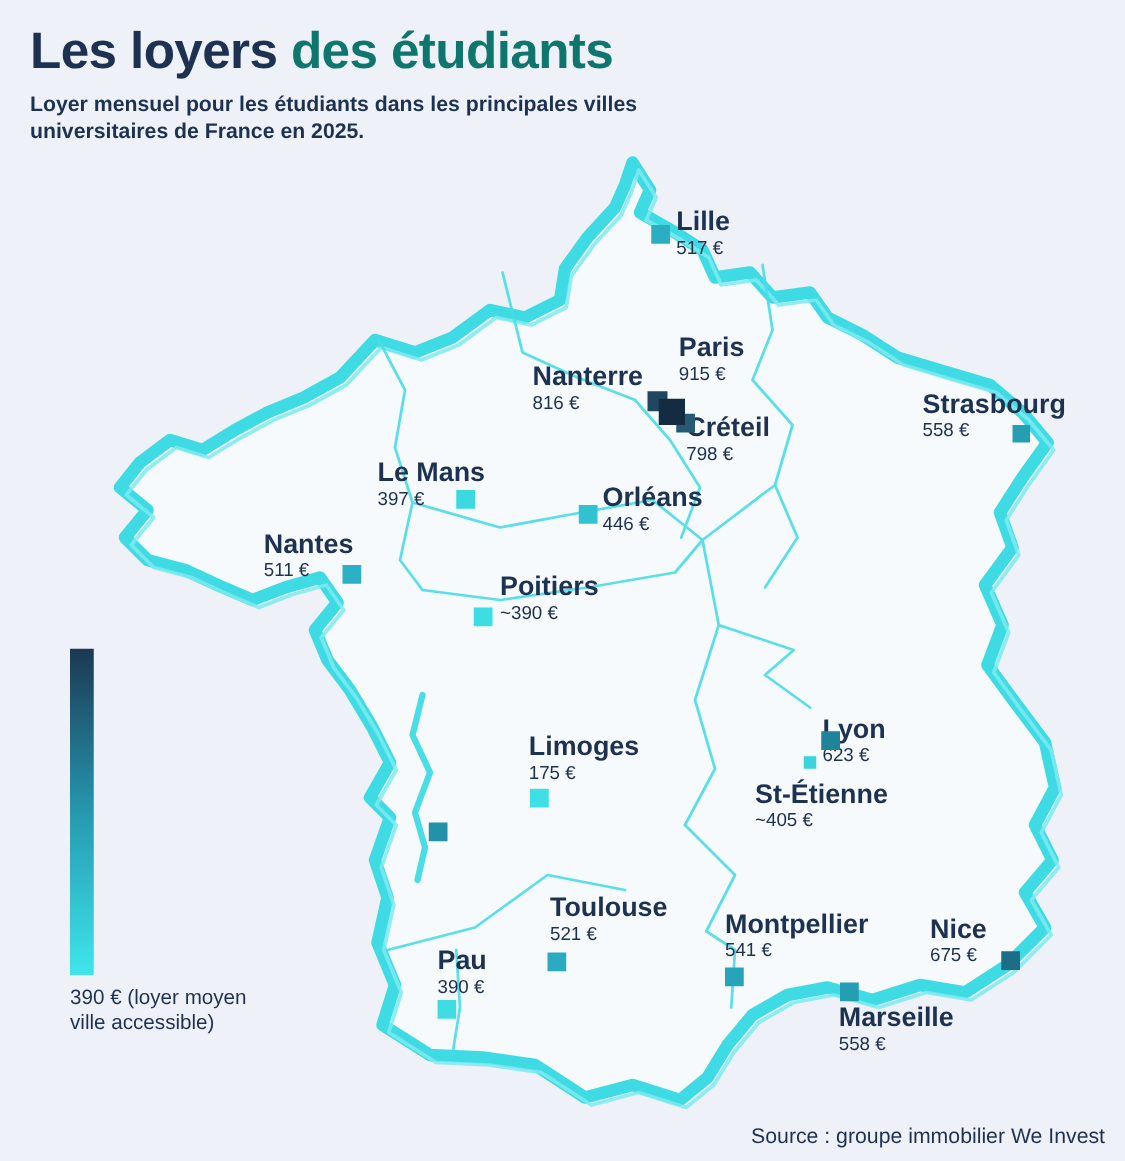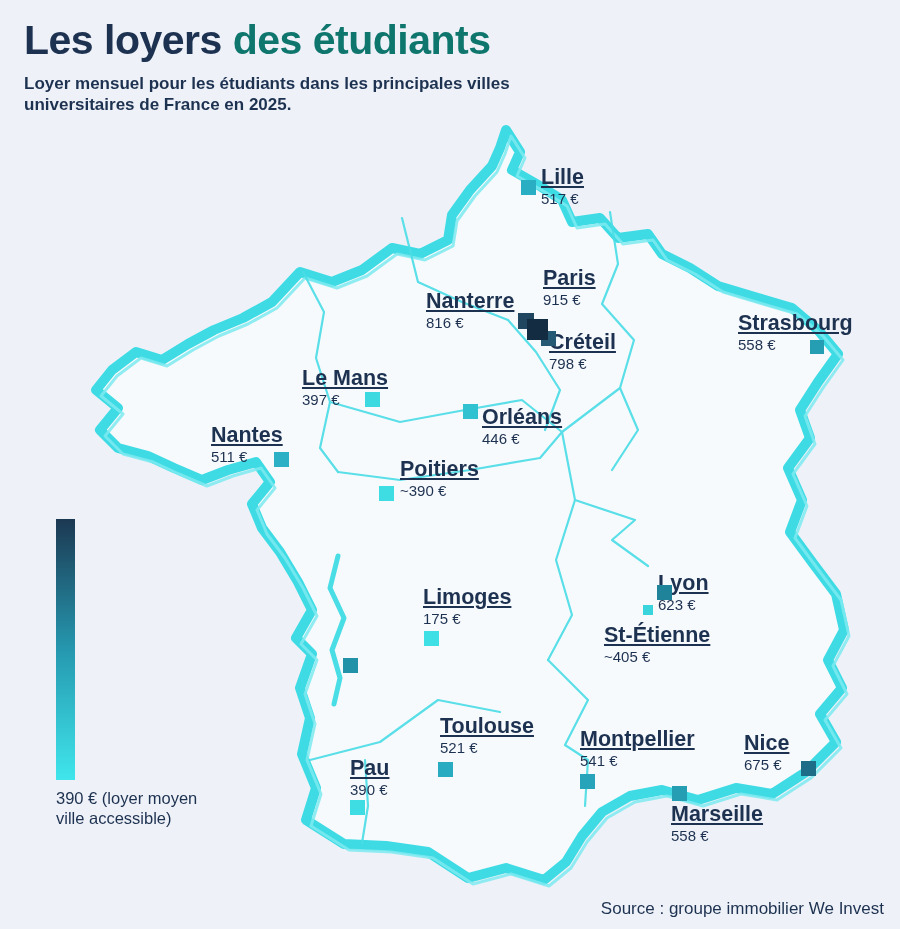--- a/index.html
+++ b/index.html
@@ -15,21 +15,21 @@
   .header{position:absolute;left:24px;top:18px;width:840px;z-index:5;}
   .title{font-size:41px;font-weight:bold;letter-spacing:-0.5px;line-height:1.1;}
   .title .accent{color:#0f766e;}
   .subtitle{margin-top:10px;font-size:17px;font-weight:bold;line-height:1.25;white-space:pre-line;}
   
   .map-svg{position:absolute;left:0;top:0;z-index:1;}
   
   .city-layer{position:absolute;left:0;top:0;width:900px;height:929px;z-index:3;}
   .marker{position:absolute;display:block;}
   .citylabel{position:absolute;white-space:nowrap;line-height:1.14;}
-  .citylabel .cname{display:block;font-size:21.5px;font-weight:bold;text-decoration:underline;}
+  .citylabel .cname{display:block;font-size:21.5px;font-weight:bold;}
   .citylabel .cval{display:block;font-size:15px;font-weight:normal;}
   
   .legend{position:absolute;left:56px;top:512px;z-index:4;width:190px;}
   .legend .lg-text{font-size:16.5px;line-height:1.22;white-space:pre-line;}
   .legend .lg-bar{width:19px;height:261px;margin:7px 0 8px 0;}
   
   .source{position:absolute;right:16px;bottom:10px;font-size:17px;z-index:5;}
 </style>
 </head>
 <body>
@@ -102,21 +102,21 @@
       <div class="citylabel" style="left: 738px; top: 311px;">
         <span class="cname">Strasbourg</span>
         <span class="cval">558 €</span>
       </div>
       <div class="marker" style="left: 365px; top: 392px; width: 15px; height: 15px; background: rgb(60, 217, 225); z-index: 1;"></div>
       <div class="citylabel" style="left: 302px; top: 366px;">
         <span class="cname">Le Mans</span>
         <span class="cval">397 €</span>
       </div>
       <div class="marker" style="left: 463px; top: 404px; width: 15px; height: 15px; background: rgb(49, 194, 210); z-index: 1;"></div>
-      <div class="citylabel" style="left: 482px; top: 386px; margin-top: 19px;">
+      <div class="citylabel" style="left: 482px; top: 386px;">
         <span class="cname">Orléans</span>
         <span class="cval">446 €</span>
       </div>
       <div class="marker" style="left: 274px; top: 452px; width: 15px; height: 15px; background: rgb(43, 176, 197); z-index: 1;"></div>
       <div class="citylabel" style="left: 211px; top: 423px;">
         <span class="cname">Nantes</span>
         <span class="cval">511 €</span>
       </div>
       <div class="marker" style="left: 379px; top: 486px; width: 15px; height: 15px; background: rgb(62, 221, 228); z-index: 1;"></div>
       <div class="citylabel" style="left: 400px; top: 457px;">

